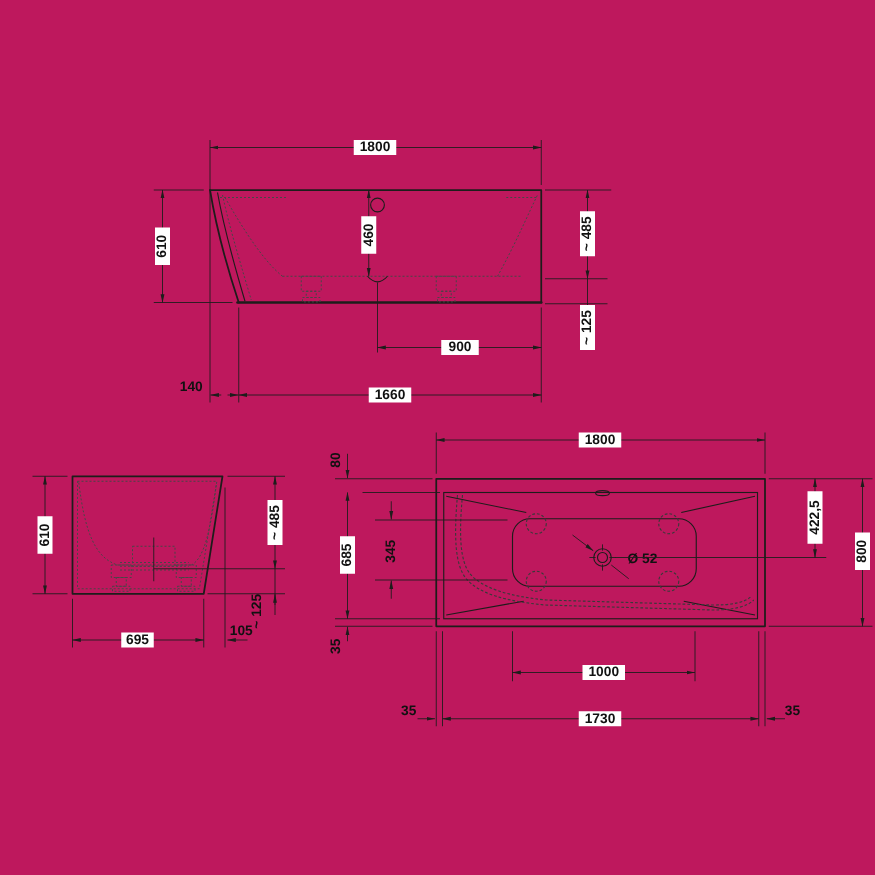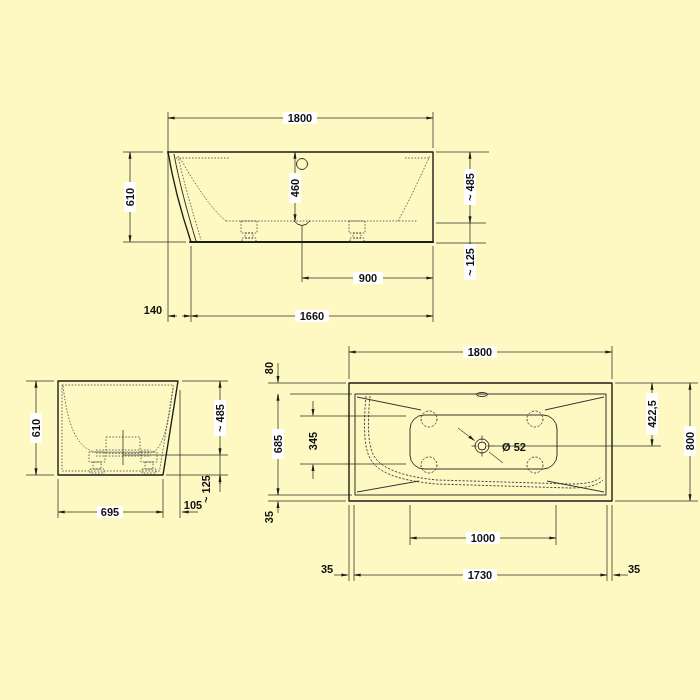--- a/index.html
+++ b/index.html
@@ -1,16 +1,16 @@
 <!DOCTYPE html>
 <html><head>
 <meta charset="utf-8">
 <style>
   html,body{margin:0;padding:0;background:#fff;}
-  .page{width:700px;height:700px;background:#fef9c3;position:relative;font-family:"Liberation Sans",sans-serif;}
+  .page{width:700px;height:700px;background:#be185d;position:relative;font-family:"Liberation Sans",sans-serif;}
   svg{display:block;}
   .o  {stroke:#1d1d1b;stroke-width:1.4;fill:none;stroke-linejoin:round;stroke-linecap:round;}
   .ob {stroke:#1d1d1b;stroke-width:2.1;fill:none;stroke-linecap:round;}
   .o2 {stroke:#1d1d1b;stroke-width:0.9;fill:none;}
   .dot{stroke:#474747;stroke-width:0.8;fill:none;stroke-dasharray:1.6 1.6;}
   .dash{stroke:#3a3a3a;stroke-width:0.9;fill:none;stroke-dasharray:2.2 1.6;}
   .d  {stroke:#1d1d1b;stroke-width:0.7;fill:none;}
   text{font:700 11px "Liberation Sans",sans-serif;fill:#111;text-anchor:middle;dominant-baseline:central;}
   .bg {fill:#ffffff;stroke:none;}
 </style>

